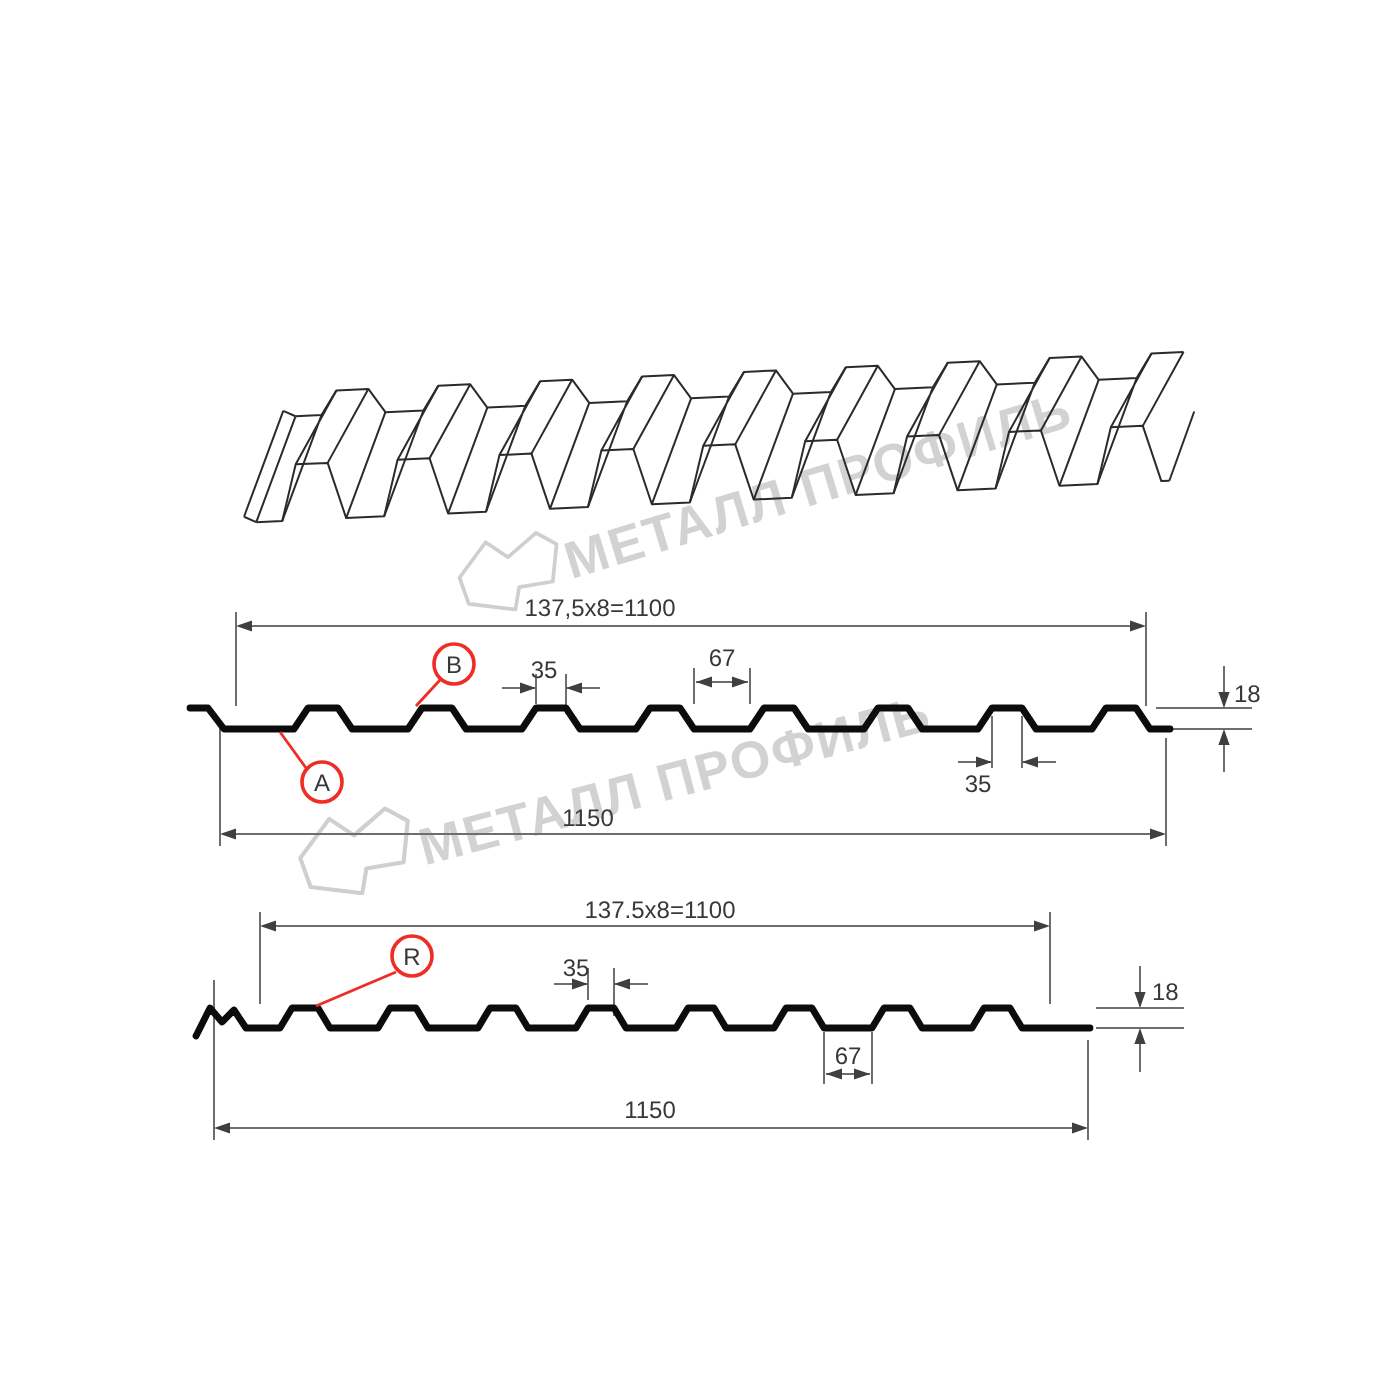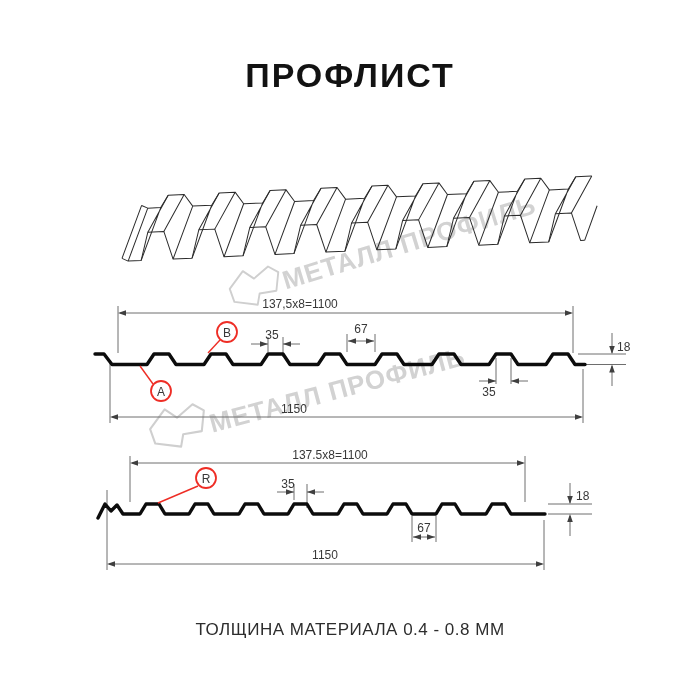--- a/index.html
+++ b/index.html
@@ -25,21 +25,20 @@
   .red{stroke:#ee2d25;fill:none;stroke-width:1.8;}
   .redline{stroke:#ee2d25;stroke-width:1.4;fill:none;}
   .lbl{fill:#ee2d25;font-size:13px;font-weight:500;text-anchor:middle;}
   .wm-logo{stroke:#cfcfcf;stroke-width:2;fill:none;stroke-linejoin:round;}
 </style>
 </head>
 <body>
 
 <div class="page">
 
-  <div class="title">ПРОФЛИСТ</div>
 
   <div class="wm wm1" style="left:226px;top:264px;">
     <svg class="wm-logo" width="56" height="46" viewBox="0 0 60 48">
       <path d="M4,26 L18,7 L30,15 L45,2 L56,8 L54,28 L36,31 L34,43 L9,40 Z"></path>
     </svg>
     <div class="wm-text">МЕТАЛЛ ПРОФИЛЬ</div>
   </div>
 
   <div class="wm wm2" style="left:146px;top:402px;">
     <svg class="wm-logo" width="62" height="50" viewBox="0 0 60 48">
@@ -122,14 +121,13 @@
         L146,504 H159 L165,514 H189  L195,504 H208 L214,514 H239  L245,504 H258 L264,514 H288
         L294,504 H307 L313,514 H338  L344,504 H357 L363,514 H387  L393,504 H406 L412,514 H436
         L442,504 H455 L461,514 H486  L492,504 H505 L511,514 H545"></path>
 
       <line class="redline" x1="198" y1="486" x2="158" y2="503"></line>
       <circle class="red" cx="206" cy="478" r="10"></circle>
       <text class="lbl" x="206" y="482.5">R</text>
     </g>
   </svg>
 
-  <div class="footer">ТОЛЩИНА МАТЕРИАЛА 0.4 - 0.8 ММ</div>
 </div>
 
 </body></html>

